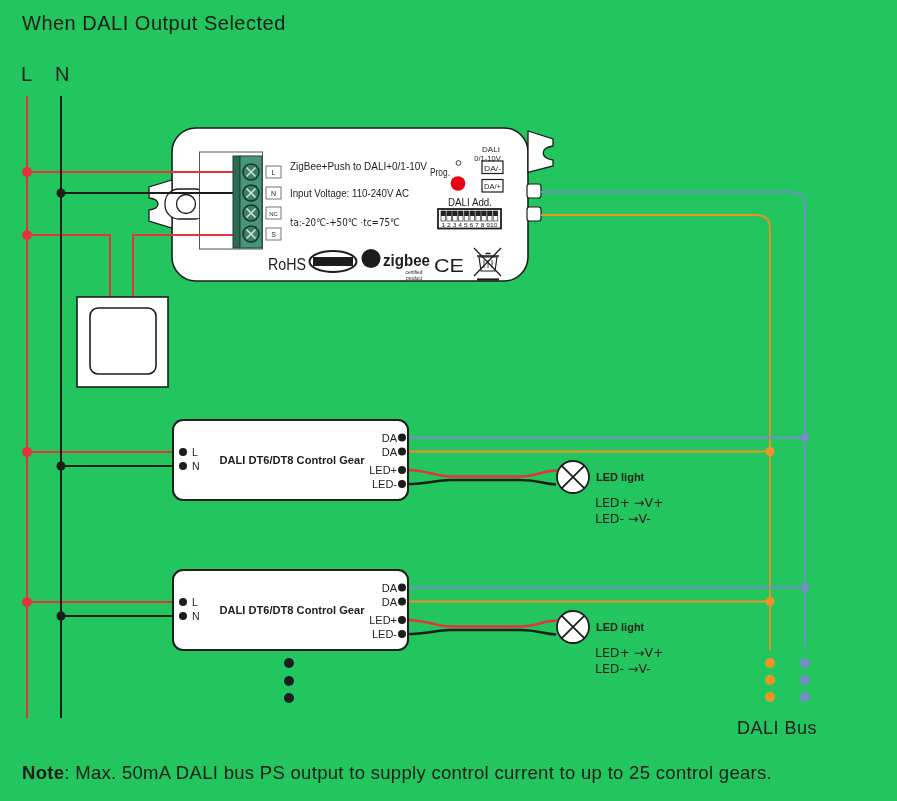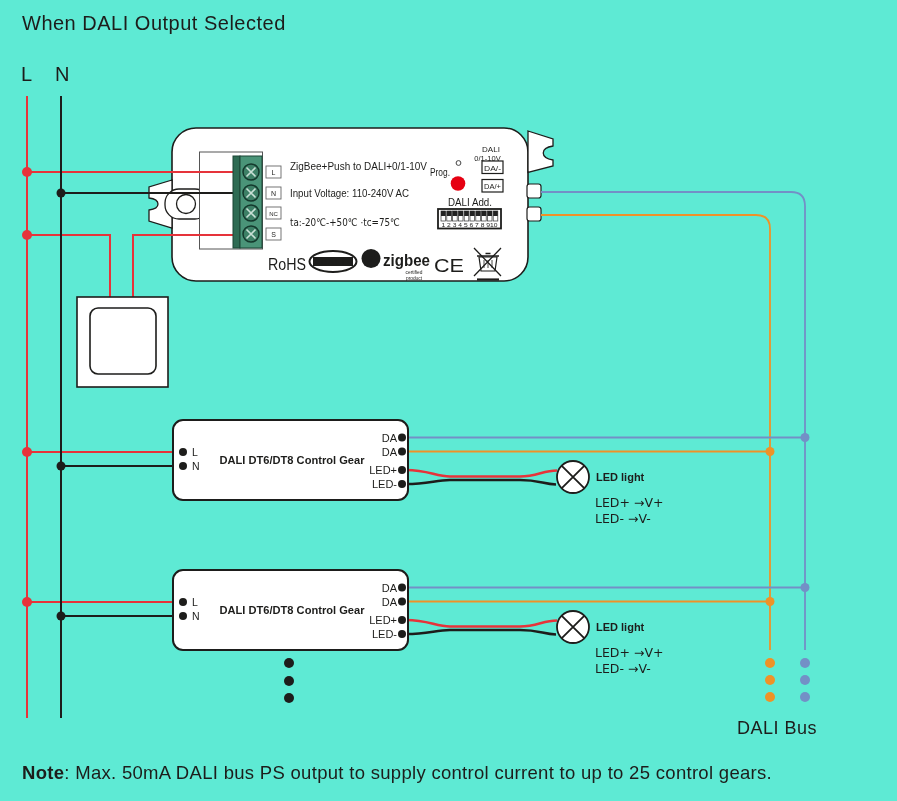--- a/index.html
+++ b/index.html
@@ -1,16 +1,16 @@
 <!DOCTYPE html>
 <html><head>
 <meta charset="utf-8">
 <style>
   html,body{margin:0;padding:0;background:#ffffff;}
-  .stage{position:relative;width:897px;height:801px;background:#5eead4;overflow:hidden;}
+  .stage{position:relative;width:897px;height:801px;background:#22c55e;overflow:hidden;}
   text{font-family:"Liberation Sans",sans-serif;fill:#1d1d1b;}
   .dj{font-family:"DejaVu Sans",sans-serif;}
   .b{font-weight:bold;}
 </style>
 </head>
 <body>
 
 <div class="stage">
 <svg width="897" height="801" viewBox="0 0 897 801">
 

